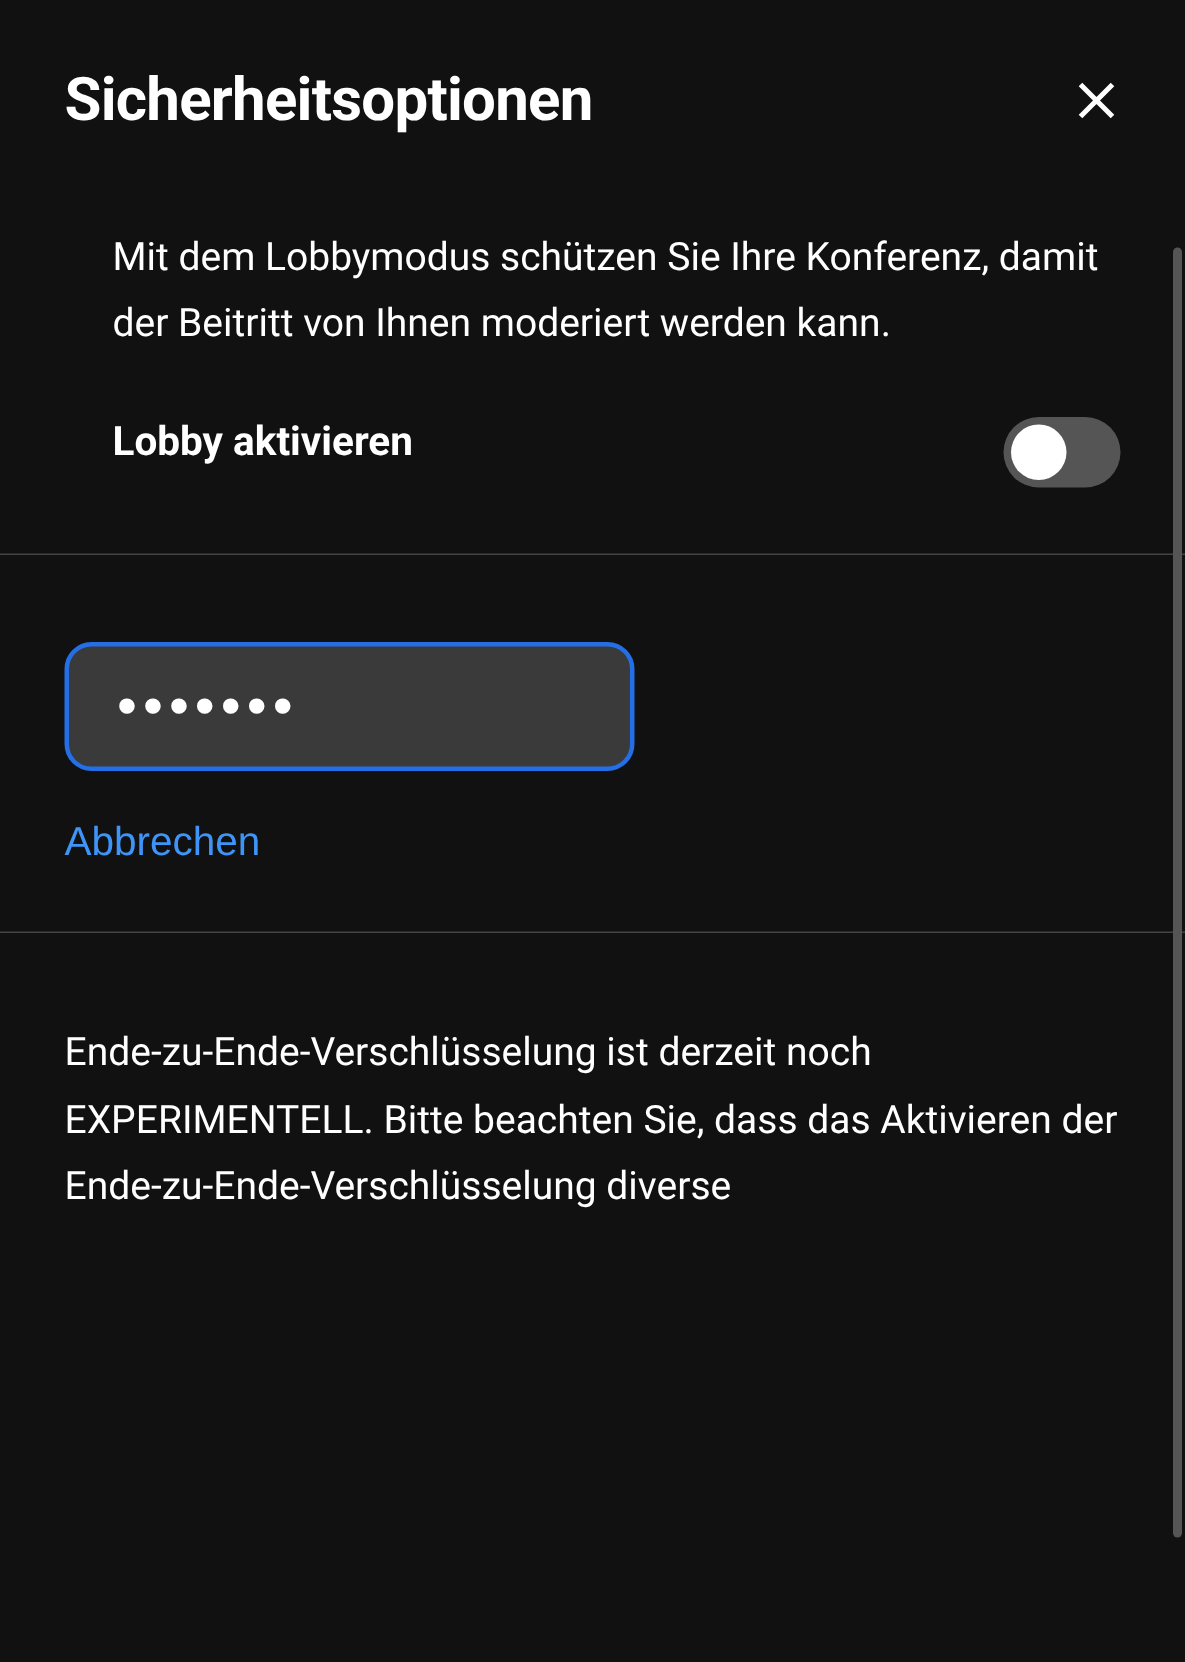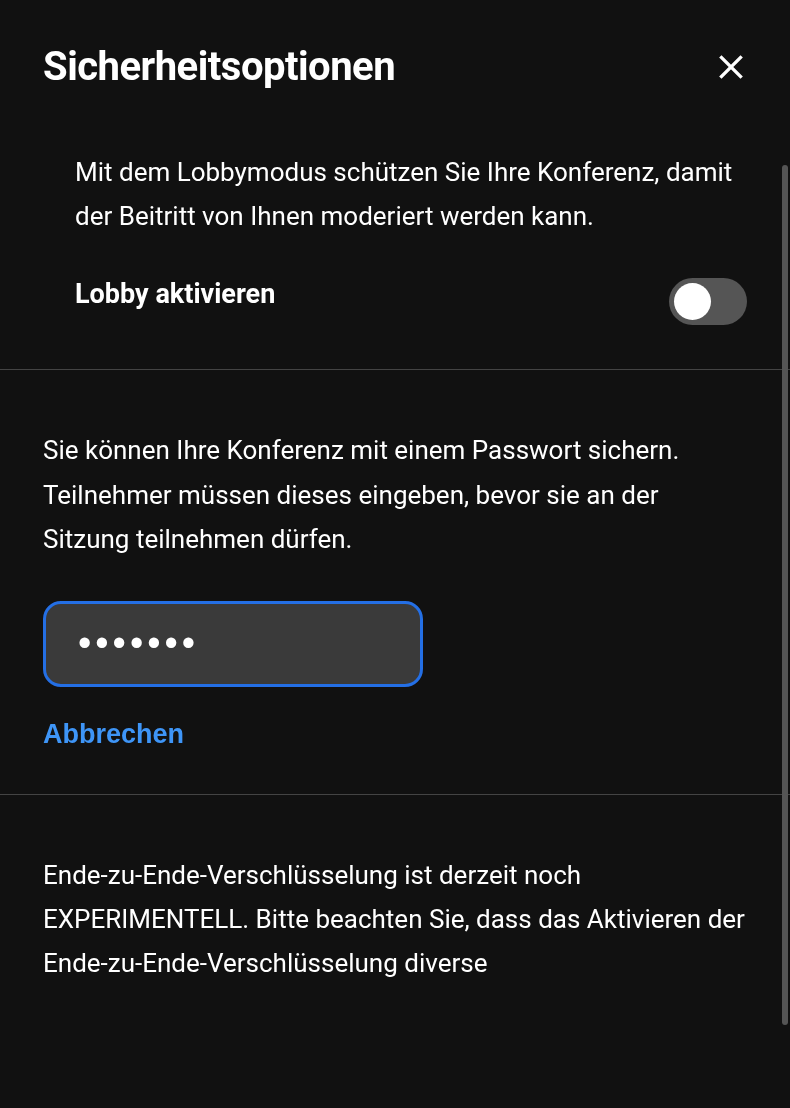--- a/index.html
+++ b/index.html
@@ -107,21 +107,21 @@
     }
     .button-row {
       display: flex;
       gap: 48px;
     }
     .text-btn {
       background: transparent;
       border: none;
       color: #3e95f7;
       font-size: 27px;
-      font-weight: 700;
+      font-weight: 400;
       cursor: pointer;
       padding: 0;
     }
     .scrollbar-indicator {
       position: absolute;
       right: 2px;
       top: 165px;
       width: 6px;
       height: 860px;
       background: #555;
@@ -147,21 +147,20 @@
       <span class="toggle-label">Lobby aktivieren</span>
       <button class="toggle">
         <span class="toggle-knob"></span>
       </button>
     </div>
   </div>
 
   <div class="divider"></div>
 
   <div class="section-padded">
-    <p class="section-text">Sie können Ihre Konferenz mit einem Passwort sichern. Teilnehmer müssen dieses eingeben, bevor sie an der Sitzung teilnehmen dürfen.</p>
     <input type="text" class="password-input" value="•••••••" style="">
     <div class="button-row">
       <button class="text-btn">Abbrechen</button>
     </div>
   </div>
 
   <div class="divider"></div>
 
   <div class="section-padded">
     <p class="section-text">Ende-zu-Ende-Verschlüsselung ist derzeit noch EXPERIMENTELL. Bitte beachten Sie, dass das Aktivieren der Ende-zu-Ende-Verschlüsselung diverse</p>

